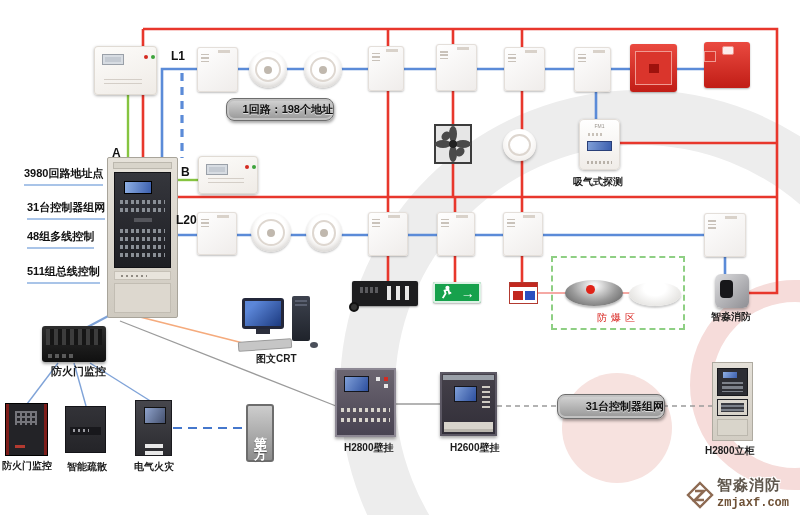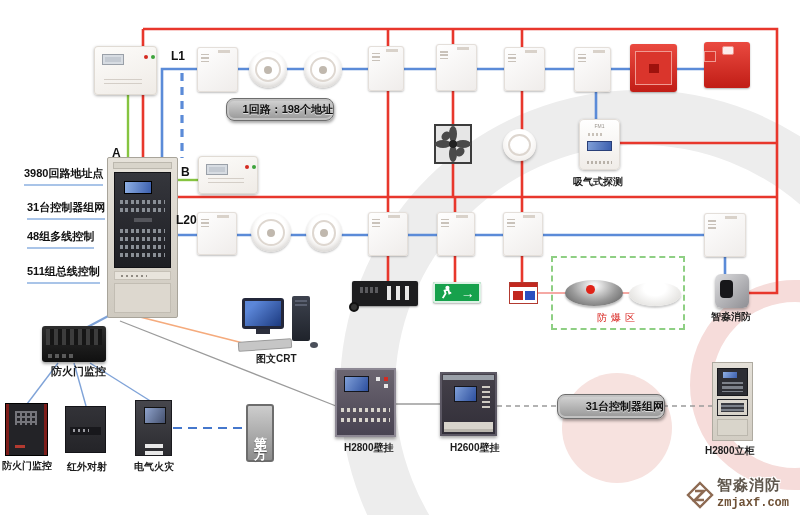--- a/index.html
+++ b/index.html
@@ -344,21 +344,21 @@
     <div class="keyboard"></div>
     <div class="mouse"></div>
   </div>
   <div class="devlabel" style="left:256px;top:352px;">图文CRT</div>
 
   <div class="dev gateway" style="left:42px;top:326px;width:64px;height:36px;"></div>
   <div class="devlabel" style="left:51px;top:364px;font-size:11px;">防火门监控</div>
   <div class="dev doorctl" style="left:5px;top:403px;width:43px;height:53px;"></div>
   <div class="devlabel" style="left:2px;top:459px;">防火门监控</div>
   <div class="dev evac" style="left:65px;top:406px;width:41px;height:47px;"></div>
-  <div class="devlabel" style="left:67px;top:460px;">红外对射</div>
+  <div class="devlabel" style="left:67px;top:460px;">智能疏散</div>
   <div class="dev efire" style="left:135px;top:400px;width:37px;height:56px;"></div>
   <div class="devlabel" style="left:134px;top:460px;font-family:Liberation Serif, serif;">电气火灾</div>
 
   <div class="dev thirdparty" style="left:246px;top:404px;width:28px;height:58px;">第三方</div>
 
   <div class="dev h2800w" style="left:335px;top:368px;width:61px;height:69px;">
     <div class="scr"></div>
     <div class="btnrow" style="top:40px;"></div>
     <div class="btnrow" style="top:50px;"></div>
   </div>

